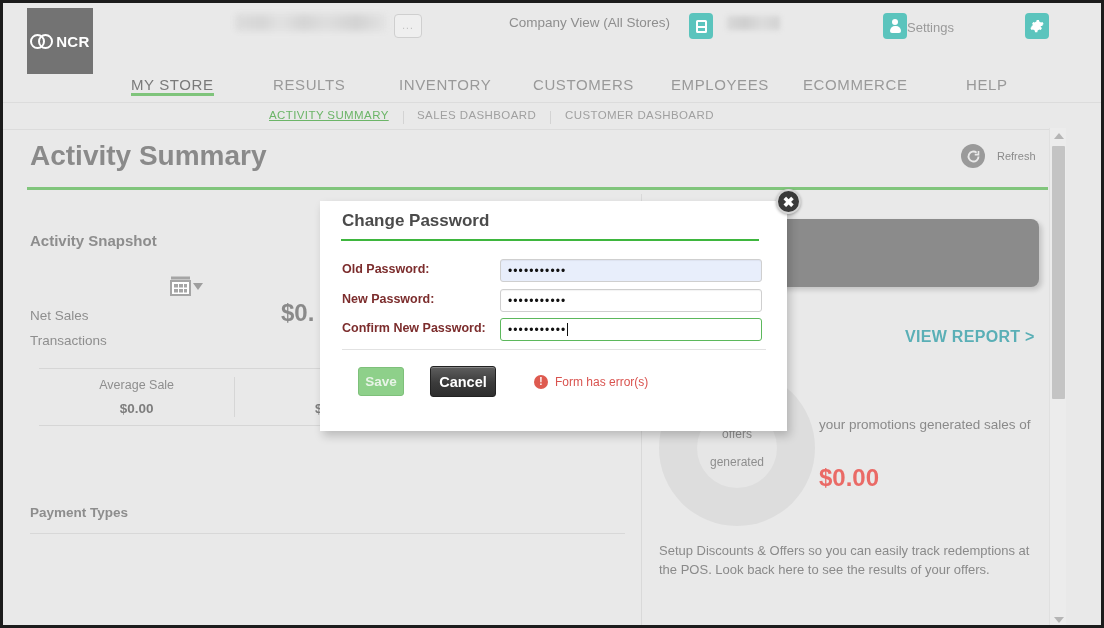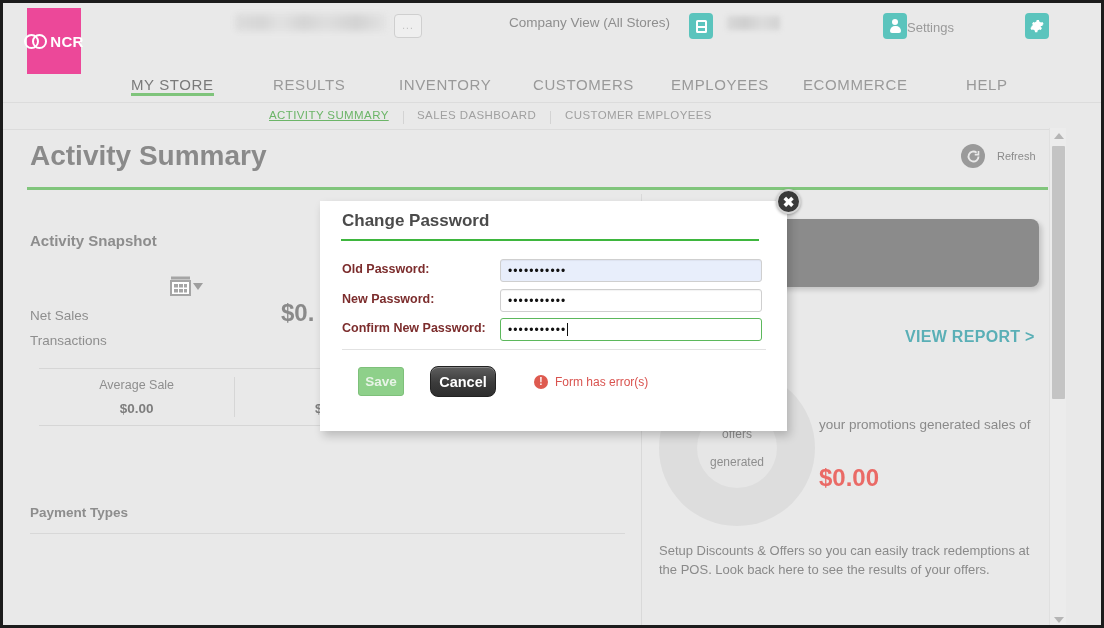--- a/index.html
+++ b/index.html
@@ -17,22 +17,22 @@
     overflow: hidden;
   }
 
   
   #topbar {
     position: absolute; left: 0; top: 0; width: 1098px; height: 63px;
     background: #e9e9e9;
   }
   #logo {
     position: absolute; left: 24px; top: 5px;
-    width: 54px; height: 66px;
-    background: #ec4899;
+    width: 66px; height: 66px;
+    background: #737373;
     display: flex; align-items: center; justify-content: center;
   }
   .logo-inner { display: flex; align-items: center; gap: 2px; }
   .logo-rings { position: relative; width: 24px; height: 15px; }
   .logo-rings span {
     position: absolute; top: 0; width: 15px; height: 15px;
     border: 2.2px solid #ffffff; border-radius: 50%;
   }
   .logo-rings span:nth-child(1) { left: 0; }
   .logo-rings span:nth-child(2) { left: 8px; }
@@ -315,21 +315,21 @@
   #save-btn {
     width: 46px; height: 29px;
     background: #8ed08a; border: 1px solid #7ec07a; border-radius: 3px;
     color: #e8f4e7; font-size: 13.5px; font-weight: bold;
     display: flex; align-items: center; justify-content: center;
   }
   #cancel-btn {
     margin-left: 26px;
     width: 66px; height: 31px;
     background: linear-gradient(180deg,#5e5e5e 0%,#3b3b3b 55%,#2e2e2e 100%);
-    border: 1px solid #222; border-radius: 8px;
+    border: 1px solid #222; border-radius: 3px;
     color: #ffffff; font-size: 14.5px; font-weight: bold;
     display: flex; align-items: center; justify-content: center;
     box-shadow: inset 0 1px 0 rgba(255,255,255,.25);
   }
   #form-error {
     margin-left: 38px; display: flex; align-items: center; gap: 7px;
   }
   #error-icon {
     width: 14px; height: 14px; border-radius: 50%;
     background: #de5a4f; color: #fff; font-size: 10px; font-weight: bold;
@@ -398,21 +398,21 @@
     <div class="nav-item" style="left:668px">EMPLOYEES</div>
     <div class="nav-item" style="left:800px">ECOMMERCE</div>
     <div class="nav-item" style="left:963px">HELP</div>
   </div>
 
   <div id="subnav">
     <div class="subnav-item active" style="left:266px">ACTIVITY SUMMARY</div>
     <div class="subnav-sep" style="left:400px"></div>
     <div class="subnav-item" style="left:414px">SALES DASHBOARD</div>
     <div class="subnav-sep" style="left:547px"></div>
-    <div class="subnav-item" style="left:562px">CUSTOMER EMPLOYEES</div>
+    <div class="subnav-item" style="left:562px">CUSTOMER DASHBOARD</div>
   </div>
 
   <div id="content">
 
     <div id="page-title">Activity Summary</div>
 
     <div id="refresh-wrap">
       <span id="refresh-icon">
         <svg width="15" height="15" viewBox="0 0 24 24" fill="none" stroke="#e9e9e9" stroke-width="3">
           <path d="M20 12a8 8 0 11-3-6.2"></path>

